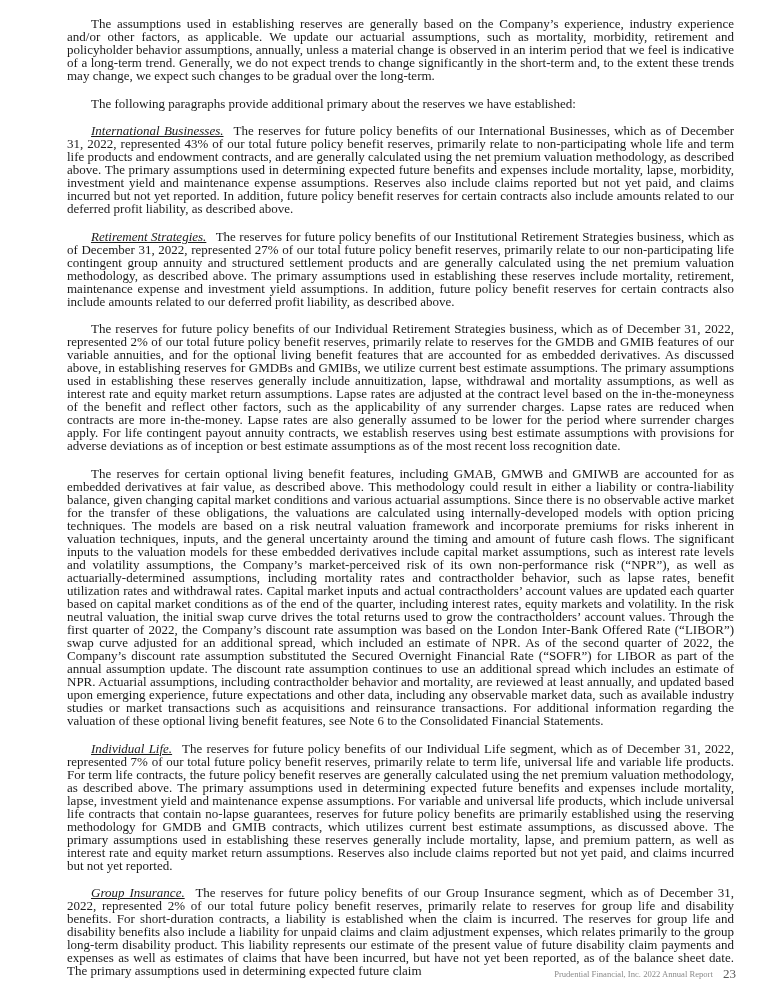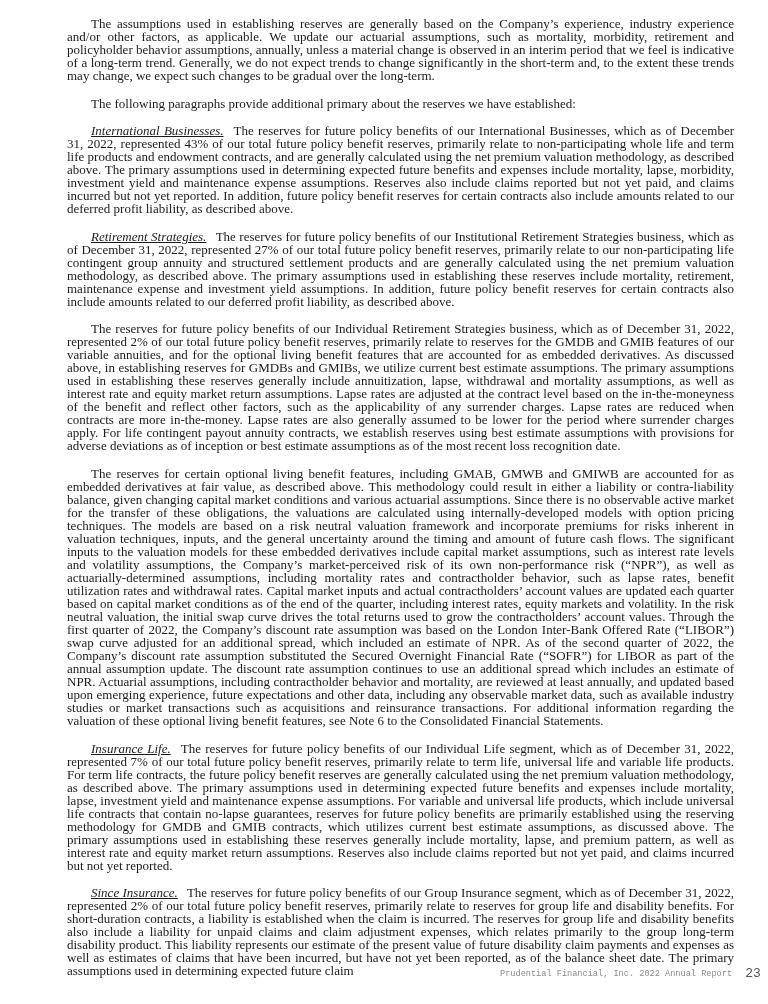--- a/index.html
+++ b/index.html
@@ -6,21 +6,21 @@
   body { width: 768px; height: 1004px; position: relative; overflow: hidden; }
   .page {
     position: absolute; left: 67px; top: 17px; width: 667px;
     font-family: "Liberation Serif", serif; font-size: 13px; line-height: 13px;
     color: #1a1a1a; text-align: justify;
   }
   .para { margin: 0 0 14.6px 0; text-indent: 24px; }
   .para .heading { font-style: italic; margin-right: 6px; text-decoration: underline; }
   .footer {
     position: absolute; top: 965px; left: 500px; width: 236px;
-    font-family: Liberation Mono, monospace; font-size: 8.6px; color: #8a8a8a;
+    font-family: Liberation Serif, serif; font-size: 8.6px; color: #8a8a8a;
     text-align: right; white-space: nowrap;
   }
   .footer .pageno { font-size: 13px; color: #555; margin-left: 8px; position: relative; top: 1px; }
 </style>
 </head>
 <body>
 
 <div class="page">
   <p class="para">
     <span>The assumptions used in establishing reserves are generally based on the Company’s experience, industry experience and/or other factors, as applicable. We update our actuarial assumptions, such as mortality, morbidity, retirement and policyholder behavior assumptions, annually, unless a material change is observed in an interim period that we feel is indicative of a long-term trend. Generally, we do not expect trends to change significantly in the short-term and, to the extent these trends may change, we expect such changes to be gradual over the long-term.</span>
@@ -36,25 +36,25 @@
     <span class="heading">Retirement Strategies.</span>
     <span>The reserves for future policy benefits of our Institutional Retirement Strategies business, which as of December 31, 2022, represented 27% of our total future policy benefit reserves, primarily relate to our non-participating life contingent group annuity and structured settlement products and are generally calculated using the net premium valuation methodology, as described above. The primary assumptions used in establishing these reserves include mortality, retirement, maintenance expense and investment yield assumptions. In addition, future policy benefit reserves for certain contracts also include amounts related to our deferred profit liability, as described above.</span>
   </p>
   <p class="para">
     <span>The reserves for future policy benefits of our Individual Retirement Strategies business, which as of December 31, 2022, represented 2% of our total future policy benefit reserves, primarily relate to reserves for the GMDB and GMIB features of our variable annuities, and for the optional living benefit features that are accounted for as embedded derivatives. As discussed above, in establishing reserves for GMDBs and GMIBs, we utilize current best estimate assumptions. The primary assumptions used in establishing these reserves generally include annuitization, lapse, withdrawal and mortality assumptions, as well as interest rate and equity market return assumptions. Lapse rates are adjusted at the contract level based on the in-the-moneyness of the benefit and reflect other factors, such as the applicability of any surrender charges. Lapse rates are reduced when contracts are more in-the-money. Lapse rates are also generally assumed to be lower for the period where surrender charges apply. For life contingent payout annuity contracts, we establish reserves using best estimate assumptions with provisions for adverse deviations as of inception or best estimate assumptions as of the most recent loss recognition date.</span>
   </p>
   <p class="para">
     <span>The reserves for certain optional living benefit features, including GMAB, GMWB and GMIWB are accounted for as embedded derivatives at fair value, as described above. This methodology could result in either a liability or contra-liability balance, given changing capital market conditions and various actuarial assumptions. Since there is no observable active market for the transfer of these obligations, the valuations are calculated using internally-developed models with option pricing techniques. The models are based on a risk neutral valuation framework and incorporate premiums for risks inherent in valuation techniques, inputs, and the general uncertainty around the timing and amount of future cash flows. The significant inputs to the valuation models for these embedded derivatives include capital market assumptions, such as interest rate levels and volatility assumptions, the Company’s market-perceived risk of its own non-performance risk (“NPR”), as well as actuarially-determined assumptions, including mortality rates and contractholder behavior, such as lapse rates, benefit utilization rates and withdrawal rates. Capital market inputs and actual contractholders’ account values are updated each quarter based on capital market conditions as of the end of the quarter, including interest rates, equity markets and volatility. In the risk neutral valuation, the initial swap curve drives the total returns used to grow the contractholders’ account values. Through the first quarter of 2022, the Company’s discount rate assumption was based on the London Inter-Bank Offered Rate (“LIBOR”) swap curve adjusted for an additional spread, which included an estimate of NPR. As of the second quarter of 2022, the Company’s discount rate assumption substituted the Secured Overnight Financial Rate (“SOFR”) for LIBOR as part of the annual assumption update. The discount rate assumption continues to use an additional spread which includes an estimate of NPR. Actuarial assumptions, including contractholder behavior and mortality, are reviewed at least annually, and updated based upon emerging experience, future expectations and other data, including any observable market data, such as available industry studies or market transactions such as acquisitions and reinsurance transactions. For additional information regarding the valuation of these optional living benefit features, see Note 6 to the Consolidated Financial Statements.</span>
   </p>
   <p class="para">
-    <span class="heading">Insurance Life.</span>
+    <span class="heading">Individual Life.</span>
     <span>The reserves for future policy benefits of our Individual Life segment, which as of December 31, 2022, represented 7% of our total future policy benefit reserves, primarily relate to term life, universal life and variable life products. For term life contracts, the future policy benefit reserves are generally calculated using the net premium valuation methodology, as described above. The primary assumptions used in determining expected future benefits and expenses include mortality, lapse, investment yield and maintenance expense assumptions. For variable and universal life products, which include universal life contracts that contain no-lapse guarantees, reserves for future policy benefits are primarily established using the reserving methodology for GMDB and GMIB contracts, which utilizes current best estimate assumptions, as discussed above. The primary assumptions used in establishing these reserves generally include mortality, lapse, and premium pattern, as well as interest rate and equity market return assumptions. Reserves also include claims reported but not yet paid, and claims incurred but not yet reported.</span>
   </p>
   <p class="para">
-    <span class="heading">Since Insurance.</span>
+    <span class="heading">Group Insurance.</span>
     <span>The reserves for future policy benefits of our Group Insurance segment, which as of December 31, 2022, represented 2% of our total future policy benefit reserves, primarily relate to reserves for group life and disability benefits. For short-duration contracts, a liability is established when the claim is incurred. The reserves for group life and disability benefits also include a liability for unpaid claims and claim adjustment expenses, which relates primarily to the group long-term disability product. This liability represents our estimate of the present value of future disability claim payments and expenses as well as estimates of claims that have been incurred, but have not yet been reported, as of the balance sheet date. The primary assumptions used in determining expected future claim</span>
   </p>
 </div>
 
 <div class="footer">
   <span>Prudential Financial, Inc. 2022 Annual Report</span>
   <span class="pageno">23</span>
 </div>
 
 </body></html>

